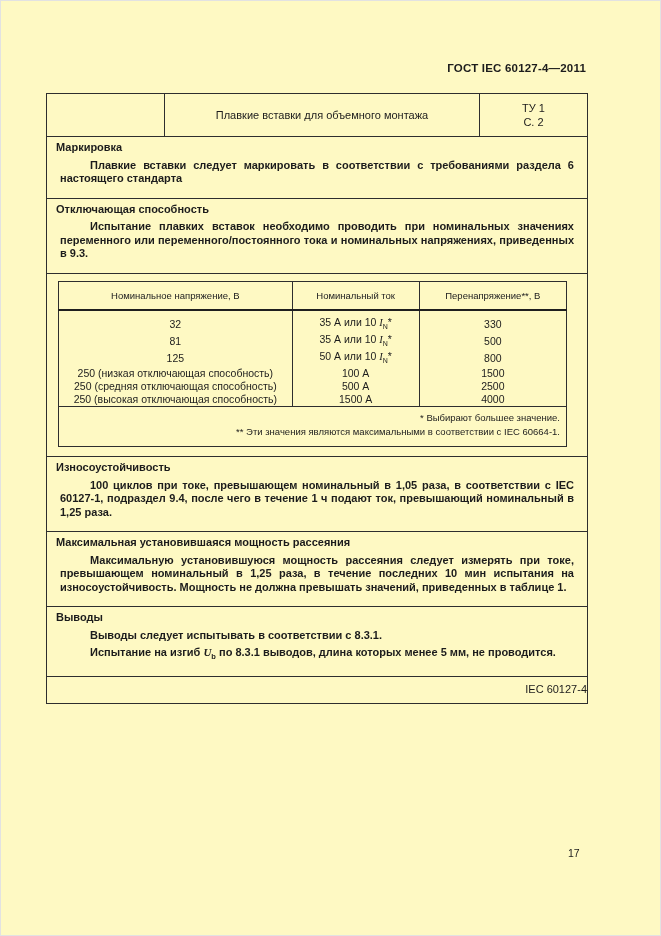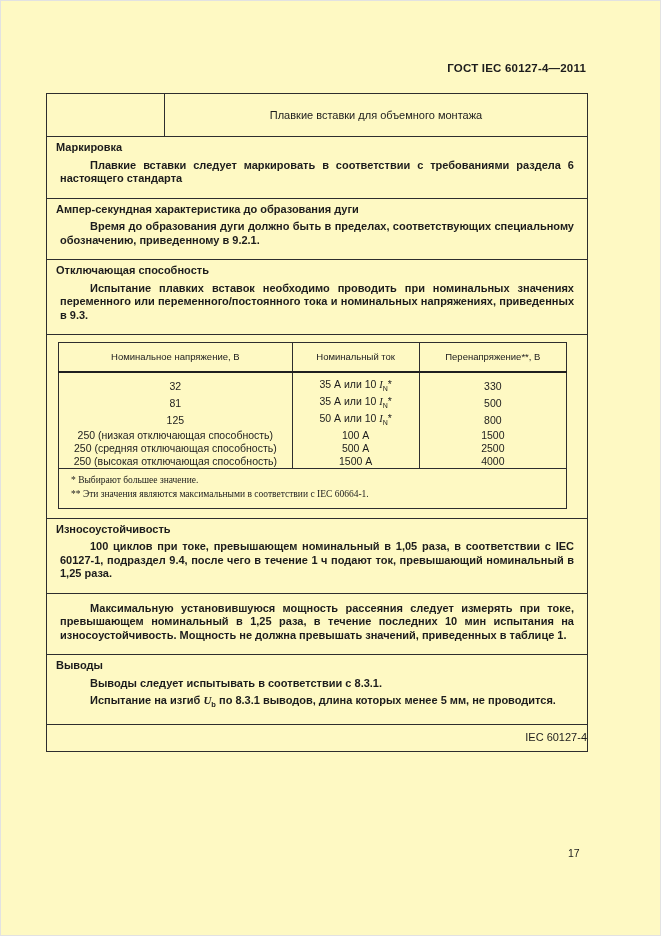--- a/index.html
+++ b/index.html
@@ -55,51 +55,51 @@
     text-align:center; line-height:13px; padding:0 4px;
     font-size:10.5px;
   }
   table.vtable tbody tr:first-child td { padding-top:5px;text-align:center; }
   table.vtable tbody tr:last-child td  { }
   table.vtable tbody i { font-family:"Liberation Serif", serif; font-style:italic; }
   table.vtable sub { font-size:7px; }
   table.vtable tfoot td {
     border-top:1.5px solid #2e2e2e;
     font-size:9.5px; line-height:14px;
-    text-align:left; padding:4px 6px 7px 12px;font-family:Liberation Serif, serif;
+    text-align:right; padding:4px 6px 7px 12px;
   }
   .footer-row { text-align:center; font-size:11px; padding:6px 0 7px 0; }
   .section:last-child { border-bottom:none;text-align:right; }
   .page-num { position:absolute; top:846px; left:567px; font-size:10.5px; }
   .para i, .rich i { font-family:"Liberation Serif", serif; font-style:italic; }
   .para sub, .rich sub { font-size:7.5px; }
 </style>
 </head>
 <body>
 
 <div class="page">
 
   <div class="doc-header">ГОСТ IEC 60127-4—2011</div>
 
   <div class="doc-frame">
 
     <div class="title-row">
       <div class="tcell left"></div>
       <div class="tcell center">Плавкие вставки для объемного монтажа</div>
+      <div class="tcell right">
+        <div>ТУ 1</div>
+        <div>С. 2</div>
+      </div>
     </div>
 
     <div class="section">
       <div class="sec-title">Маркировка</div>
       <p class="para">Плавкие вставки следует маркировать в соответствии с требованиями раздела 6 настоящего стандарта</p>
     </div>
 
-    <div class="section">
-      <div class="sec-title">Ампер-секундная характеристика до образования дуги</div>
-      <p class="para">Время до образования дуги должно быть в пределах, соответствующих специальному обозна­чению, приведенному в 9.2.1.</p>
-    </div>
 
     <div class="section">
       <div class="sec-title">Отключающая способность</div>
       <p class="para">Испытание плавких вставок необходимо проводить при номинальных значениях переменного или переменного/постоянного тока и номинальных напряжениях, приведенных в 9.3.</p>
     </div>
 
     <div class="section table-section">
       <table class="vtable">
         <colgroup>
           <col style="width:46%">
@@ -155,20 +155,21 @@
         </tfoot>
       </table>
     </div>
 
     <div class="section">
       <div class="sec-title">Износоустойчивость</div>
       <p class="para">100 циклов при токе, превышающем номинальный в 1,05 раза, в соответствии с IEC 60127-1, подраздел 9.4, после чего в течение 1 ч подают ток, превышающий номинальный в 1,25 раза.</p>
     </div>
 
     <div class="section">
+      <div class="sec-title">Максимальная установившаяся мощность рассеяния</div>
       <p class="para">Максимальную установившуюся мощность рассеяния следует измерять при токе, превышаю­щем номинальный в 1,25 раза, в течение последних 10 мин испытания на износоустойчивость. Мощ­ность не должна превышать значений, приведенных в таблице 1.</p>
     </div>
 
     <div class="section">
       <div class="sec-title">Выводы</div>
       <p class="para">Выводы следует испытывать в соответствии с 8.3.1.</p>
       <p class="para rich">Испытание на изгиб <i>U</i><sub>b</sub> по 8.3.1 выводов, длина которых менее 5 мм, не проводится.</p>
     </div>
 
     <div class="section footer-row">IEC 60127-4</div>

